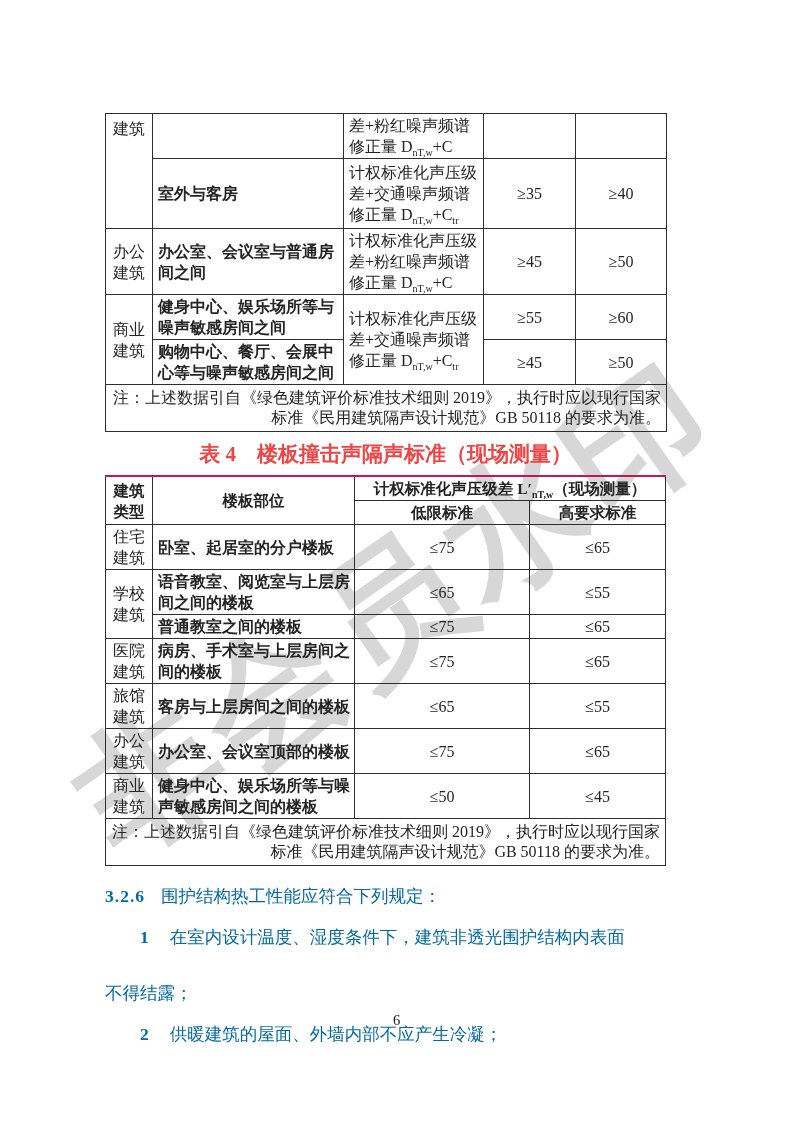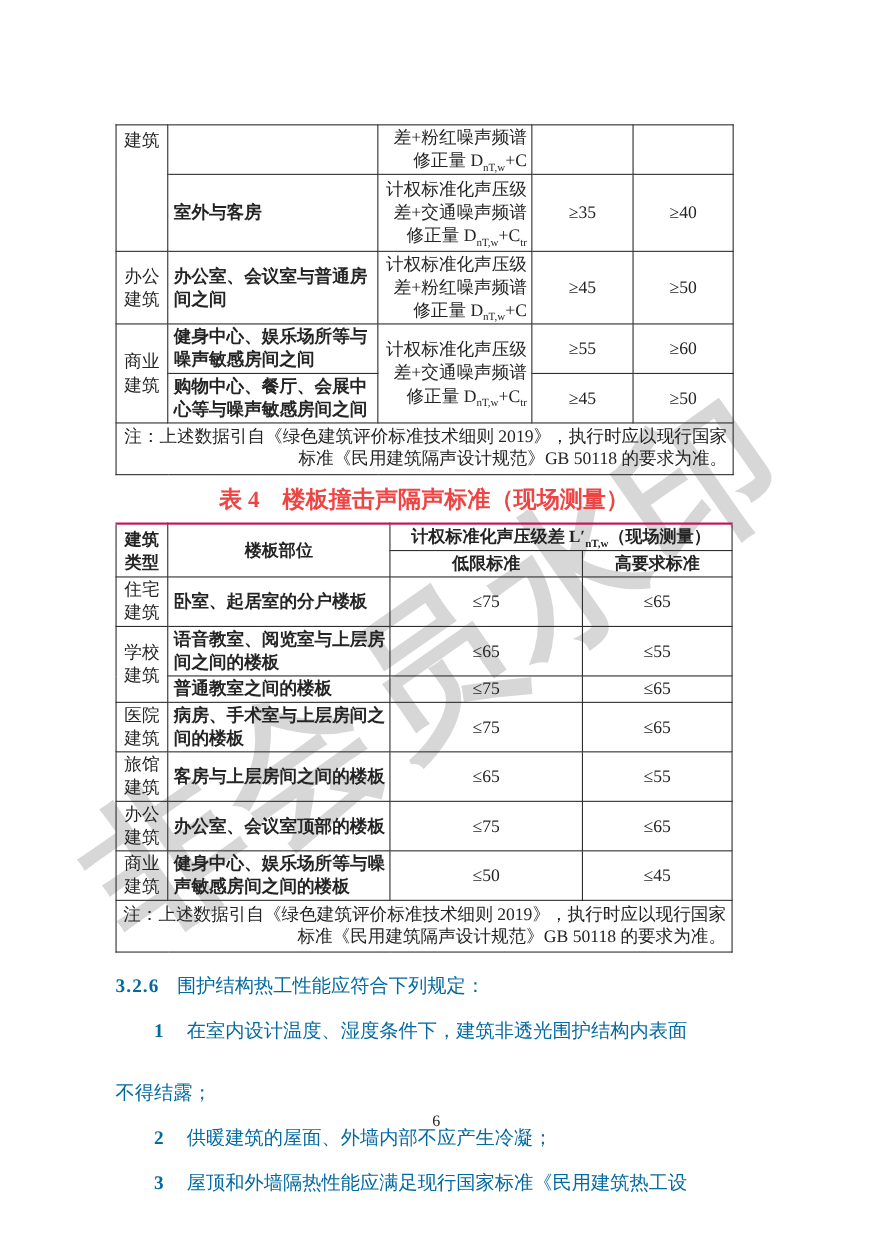--- a/index.html
+++ b/index.html
@@ -17,21 +17,21 @@
   .content { position:absolute; left:105px; top:113px; width:561px; z-index:1; }
 
   table { border-collapse:collapse; table-layout:fixed; width:561px; }
   td {
     border:1px solid #2e2e2e; font-size:16px; line-height:21px;
     padding:1px 3px; text-align:center; vertical-align:middle; color:#242424;
     overflow:hidden;
   }
   .vtop { vertical-align:top; padding-top:4px; }
   .cell-left { text-align:left; padding-left:5px; padding-right:4px;font-weight:bold; }
-  .formula { text-align:right; padding-left:5px; padding-right:4px; }
+  .formula { text-align:left; padding-left:5px; padding-right:4px; }
   sub { font-size:10px; line-height:0; }
   .note-cell { text-align:right; font-size:16px; line-height:20px; padding:3px 5px; }
 
   .tbl-title { text-align:center; font-weight:bold; font-size:21px; margin:8px 0 7px 0; color:#ef4444; }
   .t2 td.hdr { font-weight:bold; font-size:15.5px; }
   .t2 { border-top:2px solid #be185d; }
 
   .para { margin:15px 0 0 0; font-size:17.5px; line-height:26px; color:#0369a1; }
   .clause-num { font-weight:bold; margin-right:16px; letter-spacing:1px; }
   .item-num { font-weight:bold; margin-left:35px; margin-right:21px; }
@@ -160,19 +160,18 @@
     </tbody>
       </table>
 
     <p class="para" style="margin-top:17px"><b class="clause-num">3.2.6</b><span>围护结构热工性能应符合下列规定：</span></p>
 
     <p class="para"><b class="item-num">1</b><span>在室内设计温度、湿度条件下，建筑非透光围护结构内表面</span></p>
     <p class="para cont">不得结露；</p>
 
     <p class="para"><b class="item-num">2</b><span>供暖建筑的屋面、外墙内部不应产生冷凝；</span></p>
 
-    <p class="para"><b class="item-num">3</b><span>屋顶和外墙隔热性能应满足现行国家标准《民用建筑热工设</span></p>
 
   </div>
 
   <div class="page-num">6</div>
 
 </div>
 
 </body></html>

